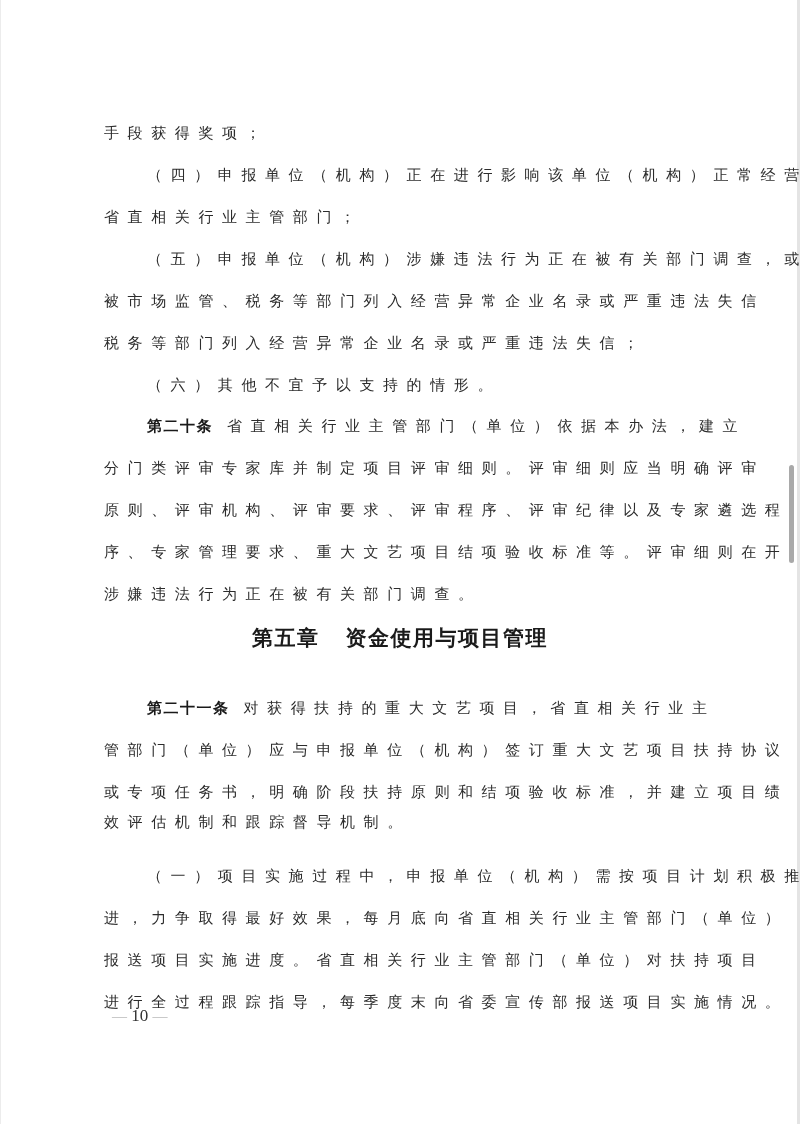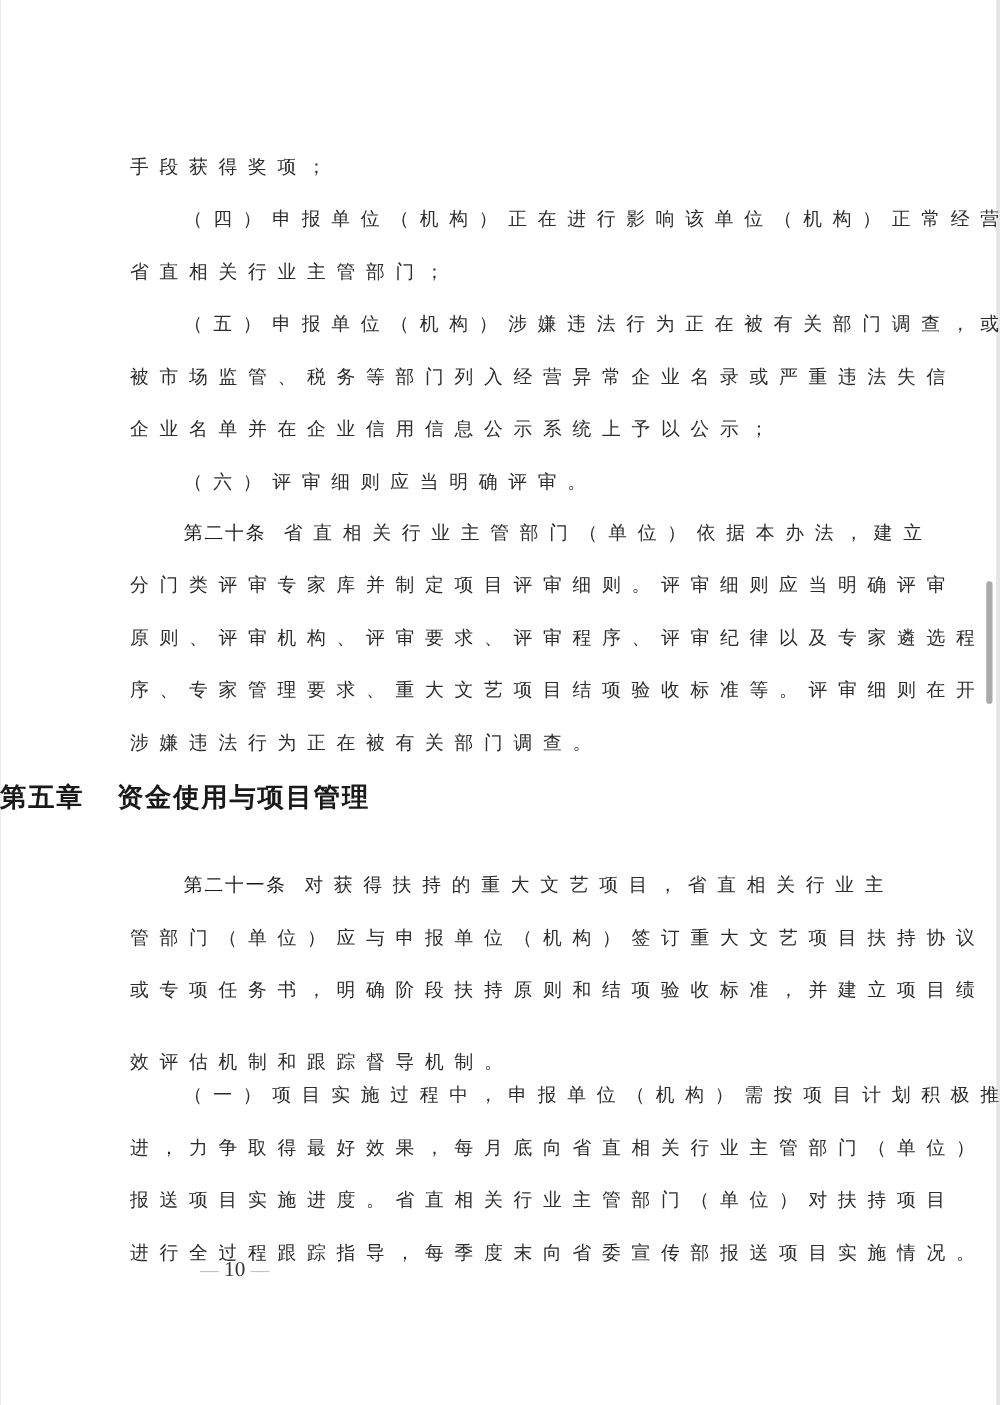--- a/index.html
+++ b/index.html
@@ -48,80 +48,79 @@
       height: 42px;
       line-height: 42px;
       font-size: 15px;
       white-space: nowrap;
       letter-spacing: 8.6px;
       color: #2c2c2c;
     }
     .line.indent { left: 43px; }
     .line .article-head {
       font-family: "DejaVu Sans", "Liberation Sans", sans-serif;
-      font-weight: normal;
+      font-weight: bold;
       letter-spacing: 1.5px;
       color: #1a1a1a;
       margin-right: 14px;
       margin-top: 12px;
     }
     .chapter-title {
       position: absolute;
       left: 0;
       width: 800px;
       top: 624px;
-      text-align: left;
+      text-align: center;
       font-family: "DejaVu Sans", "Liberation Sans", sans-serif;
       font-weight: bold;
       font-size: 21px;
       letter-spacing: 1.5px;
       color: #1a1a1a;
     }
     .chapter-title .gap { display: inline-block; width: 26px; }
     .page-number {
       position: absolute;
       left: 112px;
       top: 1006px;
       font-size: 17px;
       color: #333;
       font-family: "Liberation Serif", "DejaVu Serif", serif;
       white-space: nowrap;
-      margin-left: 48px;
     }
     .page-number .dash {
       color: #b8b8b8;
       font-size: 15px;
     }
   </style>
 </head>
 <body>
 
 <div class="page-edge-left"></div>
 <div class="page-edge-right"></div>
 <div class="scrollbar-thumb"></div>
 
 <div class="content">
 
   <div class="line" style="top:0px"><span>手段获得奖项；</span></div>
   <div class="line indent" style="top:42px"><span>（四）申报单位（机构）正在进行影响该单位（机构）正常经营</span></div>
   <div class="line" style="top:84px"><span>省直相关行业主管部门；</span></div>
   <div class="line indent" style="top:126px"><span>（五）申报单位（机构）涉嫌违法行为正在被有关部门调查，或</span></div>
   <div class="line" style="top:168px"><span>被市场监管、税务等部门列入经营异常企业名录或严重违法失信</span></div>
-  <div class="line" style="top:210px"><span>企业名单并在企业信用信息公示系统上予以公示；</span></div>
-  <div class="line indent" style="top:252px"><span>（六）评审细则应当明确评审。</span></div>
+  <div class="line" style="top:210px"><span>税务等部门列入经营异常企业名录或严重违法失信；</span></div>
+  <div class="line indent" style="top:252px"><span>（六）其他不宜予以支持的情形。</span></div>
   <div class="line indent" style="top:293px"><span class="article-head">第二十条</span><span>省直相关行业主管部门（单位）依据本办法，建立</span></div>
   <div class="line" style="top:335px"><span>分门类评审专家库并制定项目评审细则。评审细则应当明确评审</span></div>
   <div class="line" style="top:377px"><span>原则、评审机构、评审要求、评审程序、评审纪律以及专家遴选程</span></div>
   <div class="line" style="top:419px"><span>序、专家管理要求、重大文艺项目结项验收标准等。评审细则在开</span></div>
   <div class="line" style="top:461px"><span>涉嫌违法行为正在被有关部门调查。</span></div>
 
   <div class="line indent" style="top:575px"><span class="article-head">第二十一条</span><span>对获得扶持的重大文艺项目，省直相关行业主</span></div>
   <div class="line" style="top:617px"><span>管部门（单位）应与申报单位（机构）签订重大文艺项目扶持协议</span></div>
   <div class="line" style="top:659px"><span>或专项任务书，明确阶段扶持原则和结项验收标准，并建立项目绩</span></div>
-  <div class="line" style="top:716px"><span>效评估机制和跟踪督导机制。</span></div>
+  <div class="line" style="top:689px"><span>效评估机制和跟踪督导机制。</span></div>
   <div class="line indent" style="top:743px"><span>（一）项目实施过程中，申报单位（机构）需按项目计划积极推</span></div>
   <div class="line" style="top:785px"><span>进，力争取得最好效果，每月底向省直相关行业主管部门（单位）</span></div>
   <div class="line" style="top:827px"><span>报送项目实施进度。省直相关行业主管部门（单位）对扶持项目</span></div>
   <div class="line" style="top:869px"><span>进行全过程跟踪指导，每季度末向省委宣传部报送项目实施情况。</span></div>
 </div>
 
 <div class="chapter-title">
   <span>第五章</span><span class="gap"></span><span>资金使用与项目管理</span>
 </div>
 

